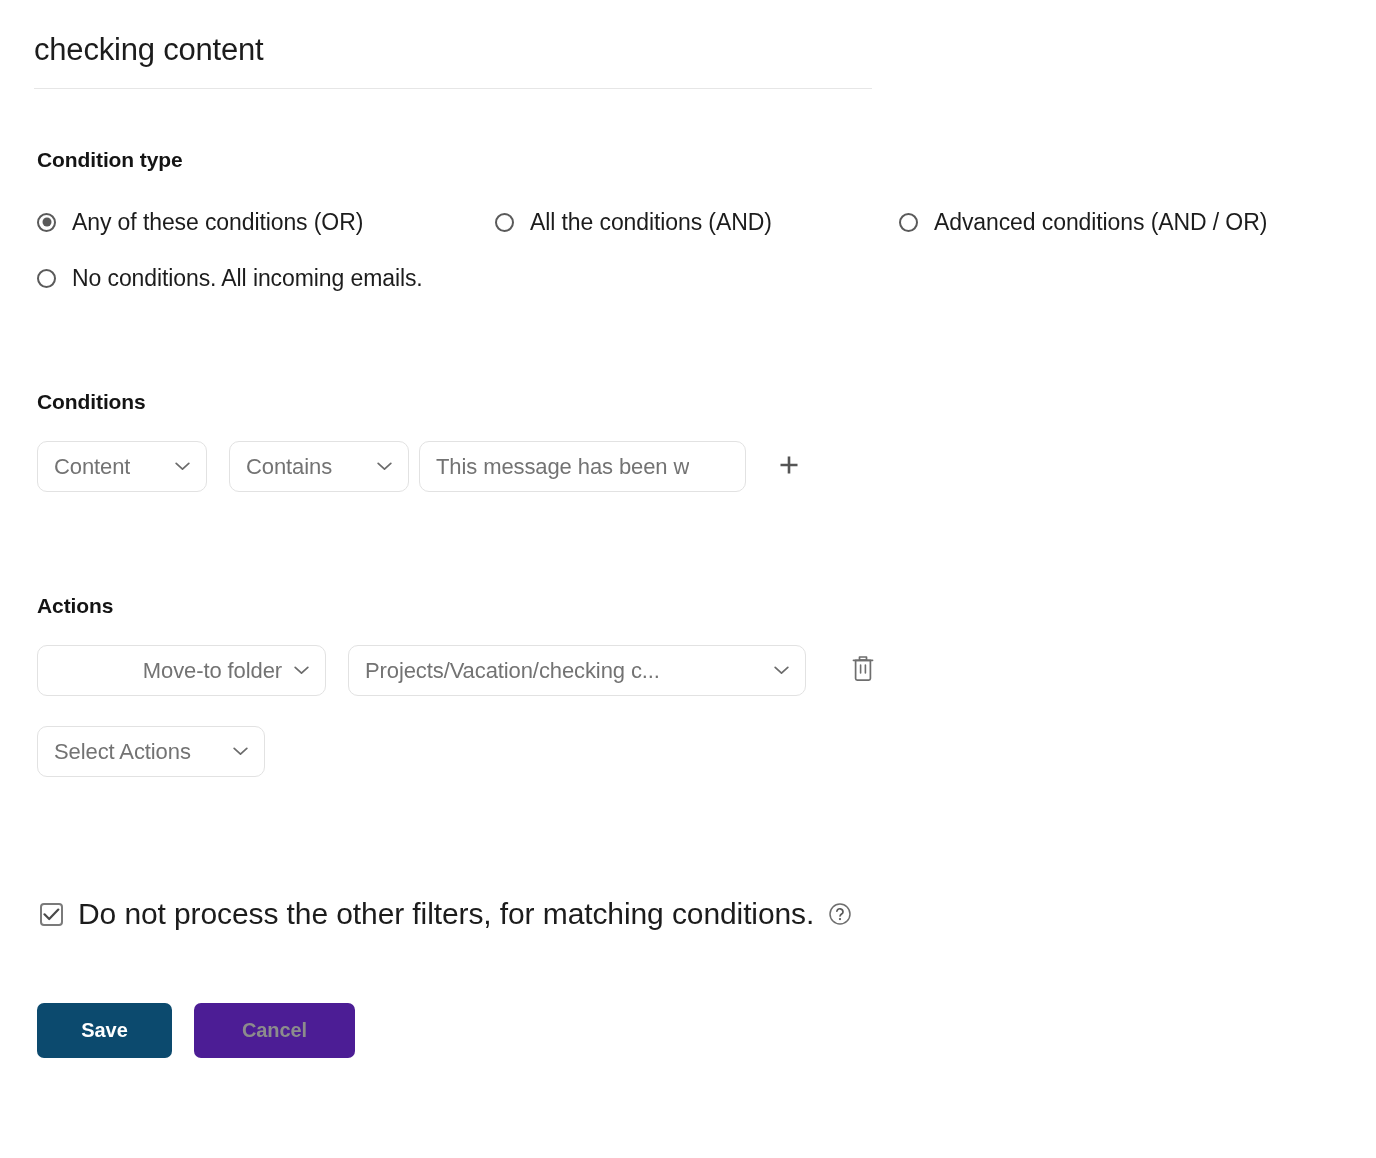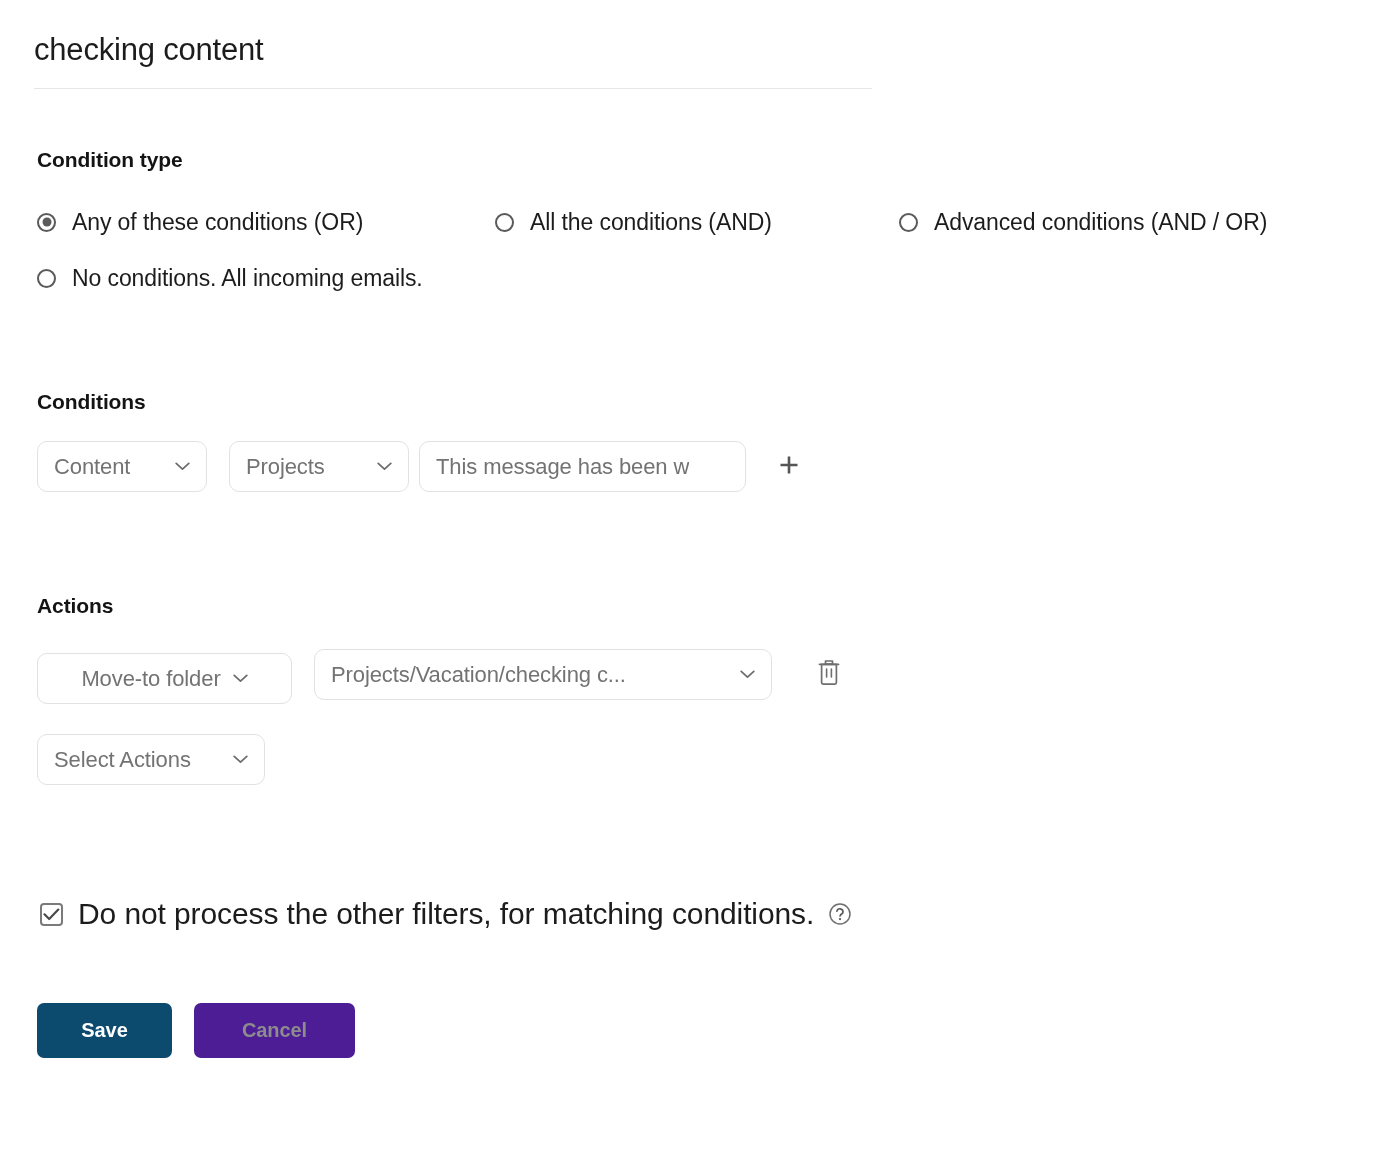--- a/index.html
+++ b/index.html
@@ -162,21 +162,21 @@
     justify-content: center;
     cursor: pointer;
   }
 
   
   .actions-block {
     position: absolute;
     left: 37px;
     top: 594px;
   }
-  .fld-action { width: 255px; justify-content: center; margin-top: 8px; }
+  .fld-action { width: 289px; justify-content: flex-end; }
   .fld-folder { width: 458px; justify-content: space-between; margin-left: 22px; }
   .trash-btn {
     margin-left: 40px;
     width: 34px;
     height: 36px;
     display: flex;
     align-items: center;
     justify-content: center;
     cursor: pointer;
   }
@@ -299,21 +299,21 @@
       <div class="field fld-content">
         <span class="field-text">Content</span>
         <span class="chev">
           <svg width="15" height="9" viewBox="0 0 15 9">
               <path d="M1.2 1.4 L7.5 7.2 L13.8 1.4" fill="none" stroke="#6b6b6b" stroke-width="1.7" stroke-linecap="round" stroke-linejoin="round"></path>
             </svg>
         </span>
       </div>
 
       <div class="field fld-contains">
-        <span class="field-text">Projects</span>
+        <span class="field-text">Contains</span>
         <span class="chev">
           <svg width="15" height="9" viewBox="0 0 15 9">
               <path d="M1.2 1.4 L7.5 7.2 L13.8 1.4" fill="none" stroke="#6b6b6b" stroke-width="1.7" stroke-linecap="round" stroke-linejoin="round"></path>
             </svg>
         </span>
       </div>
 
       <div class="field fld-value">
         <span class="field-text">This message has been w</span>
       </div>

